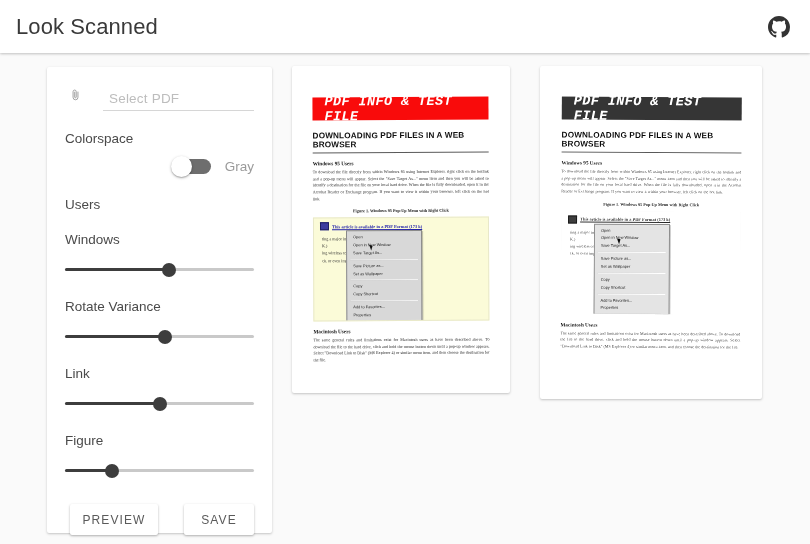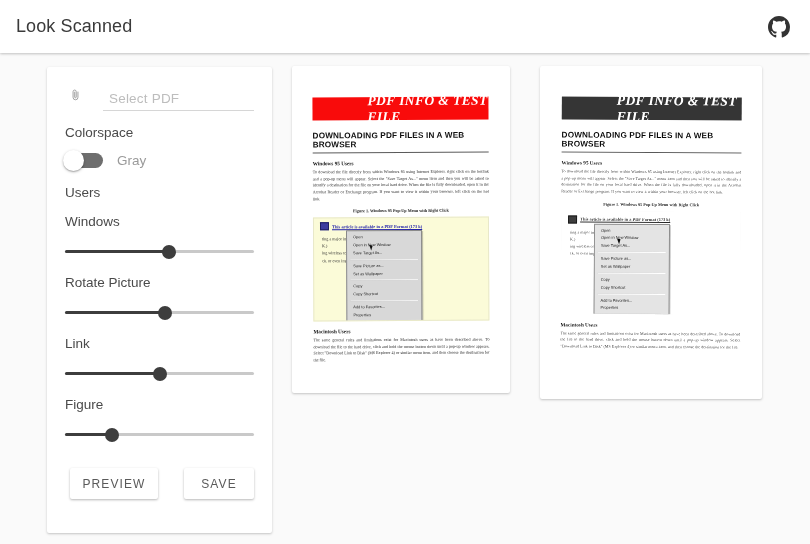--- a/index.html
+++ b/index.html
@@ -14,21 +14,21 @@
   .appbar {
     position: absolute; left: 0; top: 0;
     width: 810px; height: 53px;
     background: #ffffff;
     box-shadow: 0 1px 3px rgba(0,0,0,0.14), 0 1px 2px rgba(0,0,0,0.10);
     display: flex; align-items: center;
     z-index: 20;
   }
   .appbar-title {
     margin-left: 16px;
-    font-size: 18px;
+    font-size: 22px;
     color: #3a3a3a;
     font-weight: 400;
     letter-spacing: 0.1px;
   }
   .appbar-spacer { flex: 1 1 auto; }
   .gh-btn {
     margin-right: 16px;
     width: 30px; height: 30px;
     display: flex; align-items: center; justify-content: center;
     cursor: pointer;
@@ -77,28 +77,29 @@
     color: #bdbdbd;
     letter-spacing: 0.2px;
     display: block;
     text-align: left;
     padding-left: 6px;
   }
 
   .ctrl-label {
     font-size: 13.5px;
     color: #4a4a4a;
-    margin-top: 14px;
+    margin-top: 20px;
   }
 
   
   .toggle-row {
     display: flex; align-items: center;
     margin-top: 9px;
     height: 22px;
+    justify-content: flex-end;
   }
   .switch {
     position: relative;
     width: 38px; height: 15px;
     border-radius: 8px;
     background: #6e6e6e;
     cursor: pointer;
     flex: 0 0 auto;
   }
   .switch .knob {
@@ -196,22 +197,21 @@
     padding-left: 12px;
     margin-bottom: 11px;
   }
   .banner.dark { background: #3a3a3a; }
   .banner-text {
     color: #ffffff;
     font-style: italic;
     font-weight: bold;
     font-size: 13.5px;
     letter-spacing: 0.4px;
-    font-family: Liberation Serif, serif;
-    margin-left: 43px;
+    font-family: Liberation Mono, monospace;
   }
 
   .doc-h1 {
     font-family: "Liberation Sans", sans-serif;
     font-weight: bold;
     font-size: 8.2px;
     color: #111;
     letter-spacing: 0.15px;
     border-bottom: 1px solid #5a5a5a;
     padding-bottom: 3px;
@@ -348,21 +348,21 @@
 
     <div class="ctrl-label">Users</div>
 
     <div class="ctrl-label">Windows</div>
     <div class="slider">
       <div class="track"></div>
       <div class="fill" style="width: 55%;"></div>
       <div class="thumb" style="left: 55%;"></div>
     </div>
 
-    <div class="ctrl-label">Rotate Picture</div>
+    <div class="ctrl-label">Rotate Variance</div>
     <div class="slider">
       <div class="track"></div>
       <div class="fill" style="width: 53%;"></div>
       <div class="thumb" style="left: 53%;"></div>
     </div>
 
     <div class="ctrl-label">Link</div>
     <div class="slider">
       <div class="track"></div>
       <div class="fill" style="width: 50%;"></div>

